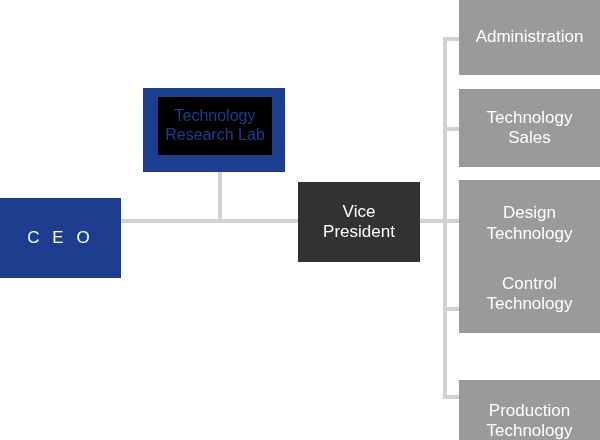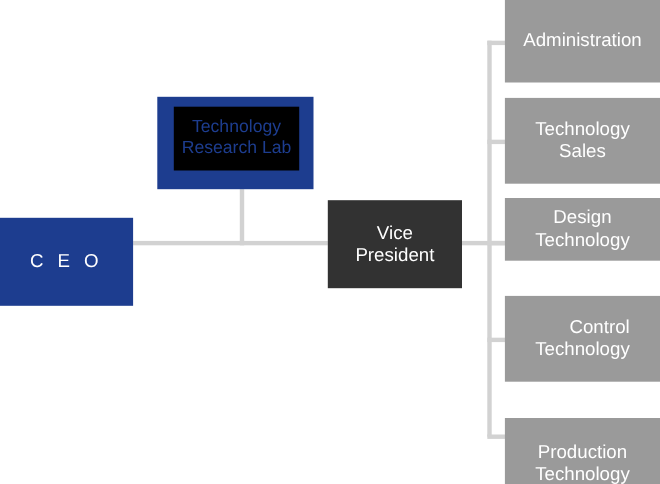--- a/index.html
+++ b/index.html
@@ -144,26 +144,26 @@
 
   <div class="node node-dept" style="top:0px; height:75px;">
     <span>Administration</span>
   </div>
 
   <div class="node node-dept" style="top:89px; height:78px;">
     <span>Technology
 Sales</span>
   </div>
 
-  <div class="node node-dept" style="top:180px; height:57px;align-items:center;">
+  <div class="node node-dept" style="top:180px; height:87px;align-items:center;">
     <span>Design
 Technology</span>
   </div>
 
-  <div class="node node-dept" style="top:269px; height:78px;text-align:right;">
+  <div class="node node-dept" style="top:255px; height:78px;">
     <span>Control
 Technology</span>
   </div>
 
   <div class="node node-dept" style="top:380px; height:82px;">
     <span>Production
 Technology</span>
   </div>
 
 </div>

